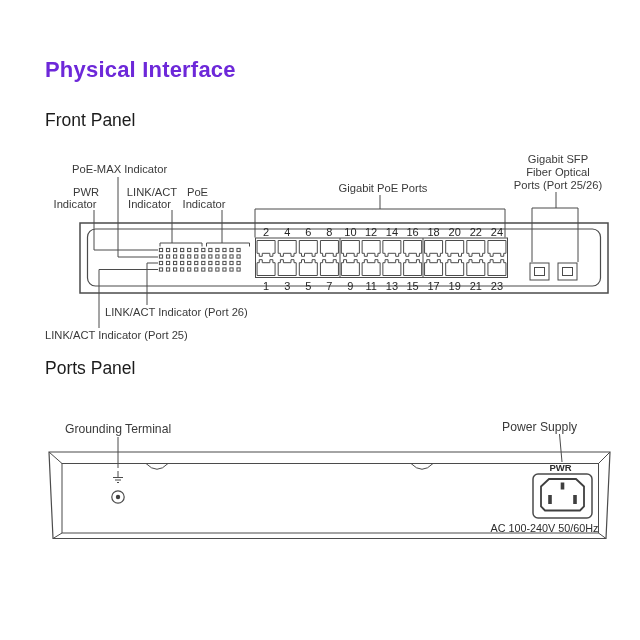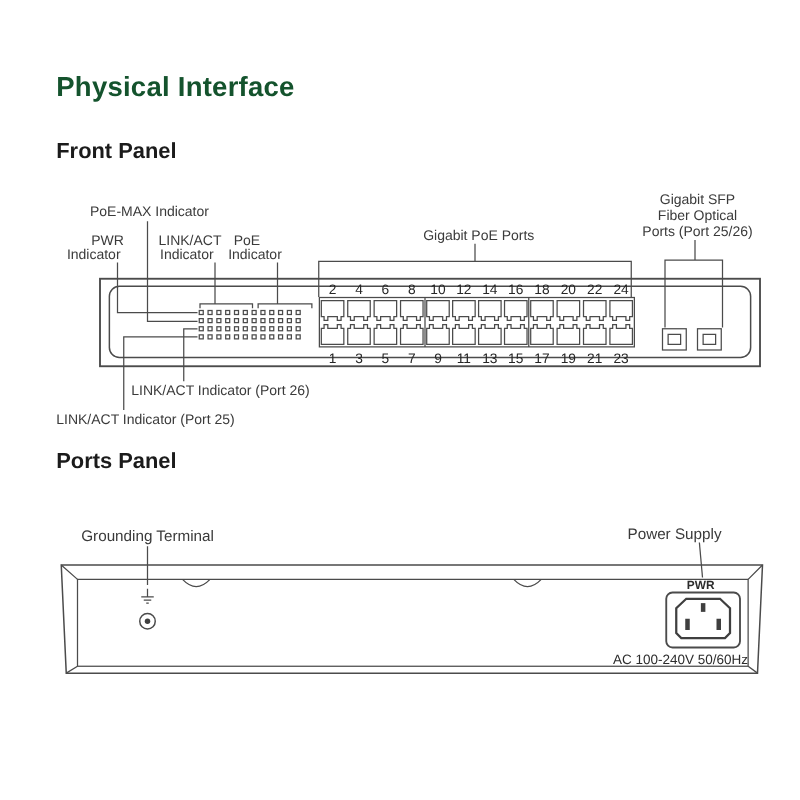--- a/index.html
+++ b/index.html
@@ -2,24 +2,24 @@
 <html><head>
 <meta charset="utf-8">
 <style>
   html,body { margin:0; padding:0; background:#ffffff; }
   .page {
     position:relative; width:640px; height:640px; background:#ffffff;
     font-family:"Liberation Sans", sans-serif; overflow:hidden;
   }
   .title {
     position:absolute; left:45px; top:57px; margin:0;
-    font-size:22px; font-weight:700; color:#14532d; letter-spacing:.2px;
+    font-size:22px; font-weight:700; color:#6d28d9; letter-spacing:.2px;
   }
   .section-heading {
-    position:absolute; margin:0; font-size:17.5px; font-weight:700; color:#1b1b1b;
+    position:absolute; margin:0; font-size:17.5px; font-weight:400; color:#1b1b1b;
   }
   #front-heading { left:45px; top:110px; }
   #back-heading  { left:45px; top:358px; }
   svg { position:absolute; left:0; }
   #front-svg { top:150px; }
   #back-svg  { top:410px; }
   svg text { font-family:"Liberation Sans", sans-serif; fill:#3a3a3a; }
   .dlabel  { font-size:11.2px; }
   .dlabel-b{ font-size:12.2px; }
   .pnum    { font-size:11px; fill:#262626; }

